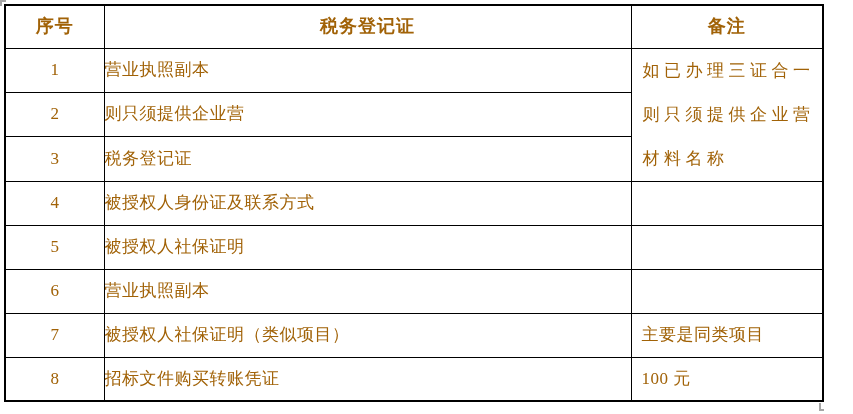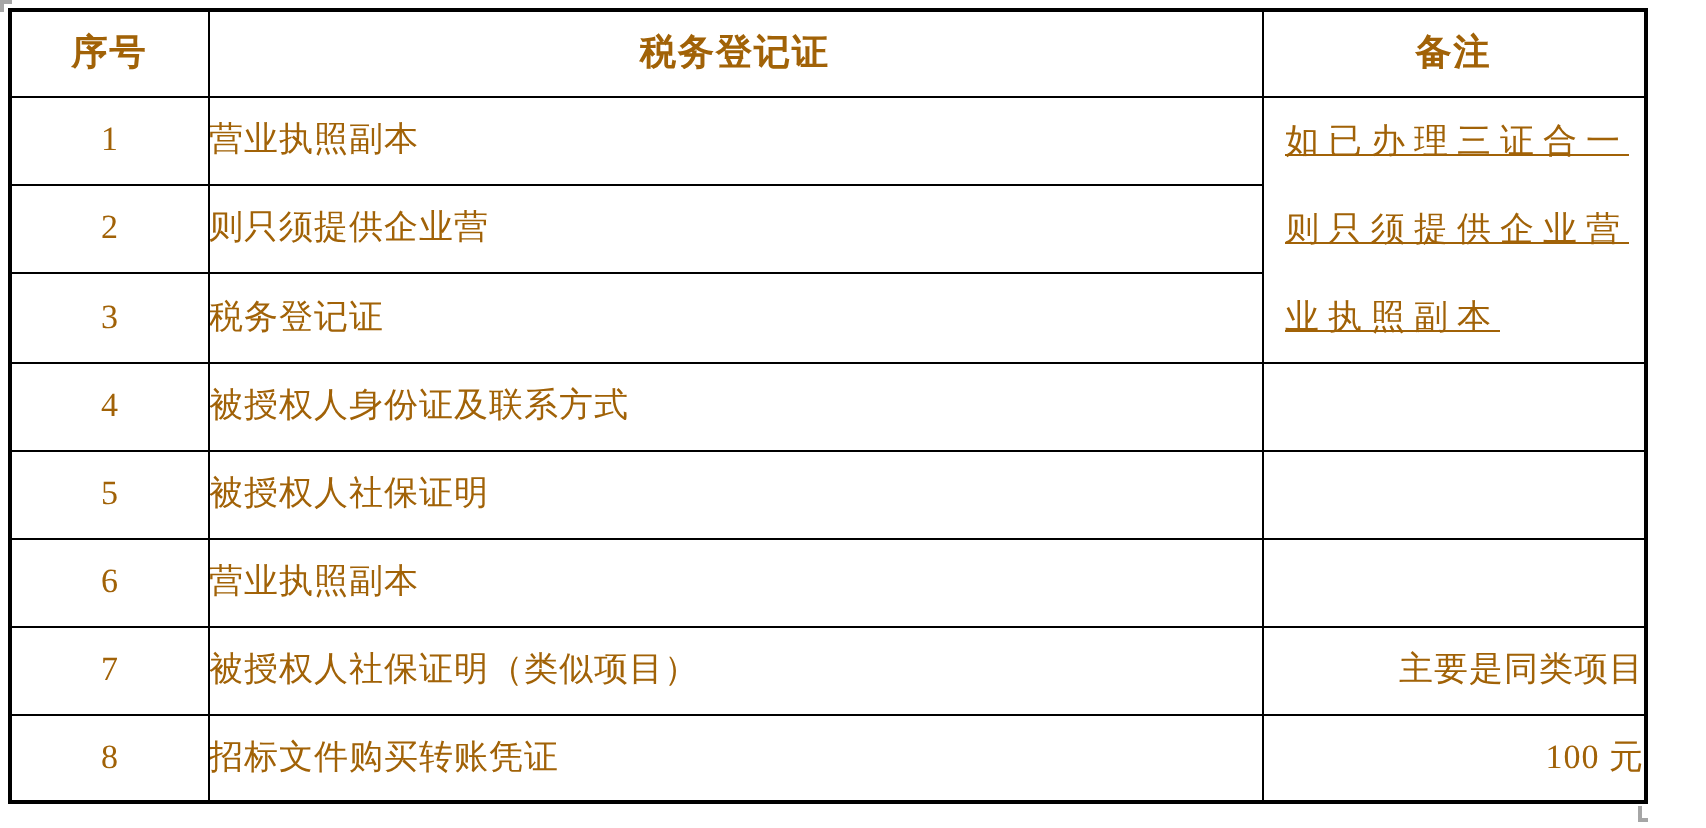--- a/index.html
+++ b/index.html
@@ -34,22 +34,22 @@
   .materials thead tr { height: 43px; }
   .materials tbody tr { height: 44px; }
   .materials th {
     font-weight: bold;
     text-align: center;
     letter-spacing: 1px;
     font-size: 18px;
   }
   td.cell-no { text-align: center; }
   td.cell-material { text-align: left; letter-spacing: 0.5px; }
-  td.cell-remark { text-align: right; padding-left: 10px; letter-spacing: 0.5px; }
-  td.merged-remark { vertical-align: middle; padding-left: 11px; text-decoration: underline; }
+  td.cell-remark { text-align: left; padding-left: 10px; letter-spacing: 0.5px; }
+  td.merged-remark { vertical-align: middle; padding-left: 11px; }
   .remark-line {
     line-height: 44px;
     letter-spacing: 4.5px;
     white-space: nowrap;
     font-size: 17px;
   }
   .handle-tl {
     position: absolute;
     left: 0;
     top: 0;
@@ -90,21 +90,21 @@
         <th>备注</th>
       </tr>
     </thead>
     <tbody>
       <tr>
         <td class="cell-no">1</td>
         <td class="cell-material">营业执照副本</td>
         <td class="merged-remark" rowspan="3">
           <div class="remark-line">如已办理三证合一</div>
           <div class="remark-line">则只须提供企业营</div>
-          <div class="remark-line">业执照副本</div>
+          <div class="remark-line">材料名称</div>
         </td>
       </tr>
       <tr>
         <td class="cell-no">2</td>
         <td class="cell-material">则只须提供企业营</td>
       </tr>
       <tr>
         <td class="cell-no">3</td>
         <td class="cell-material">税务登记证</td>
       </tr>

